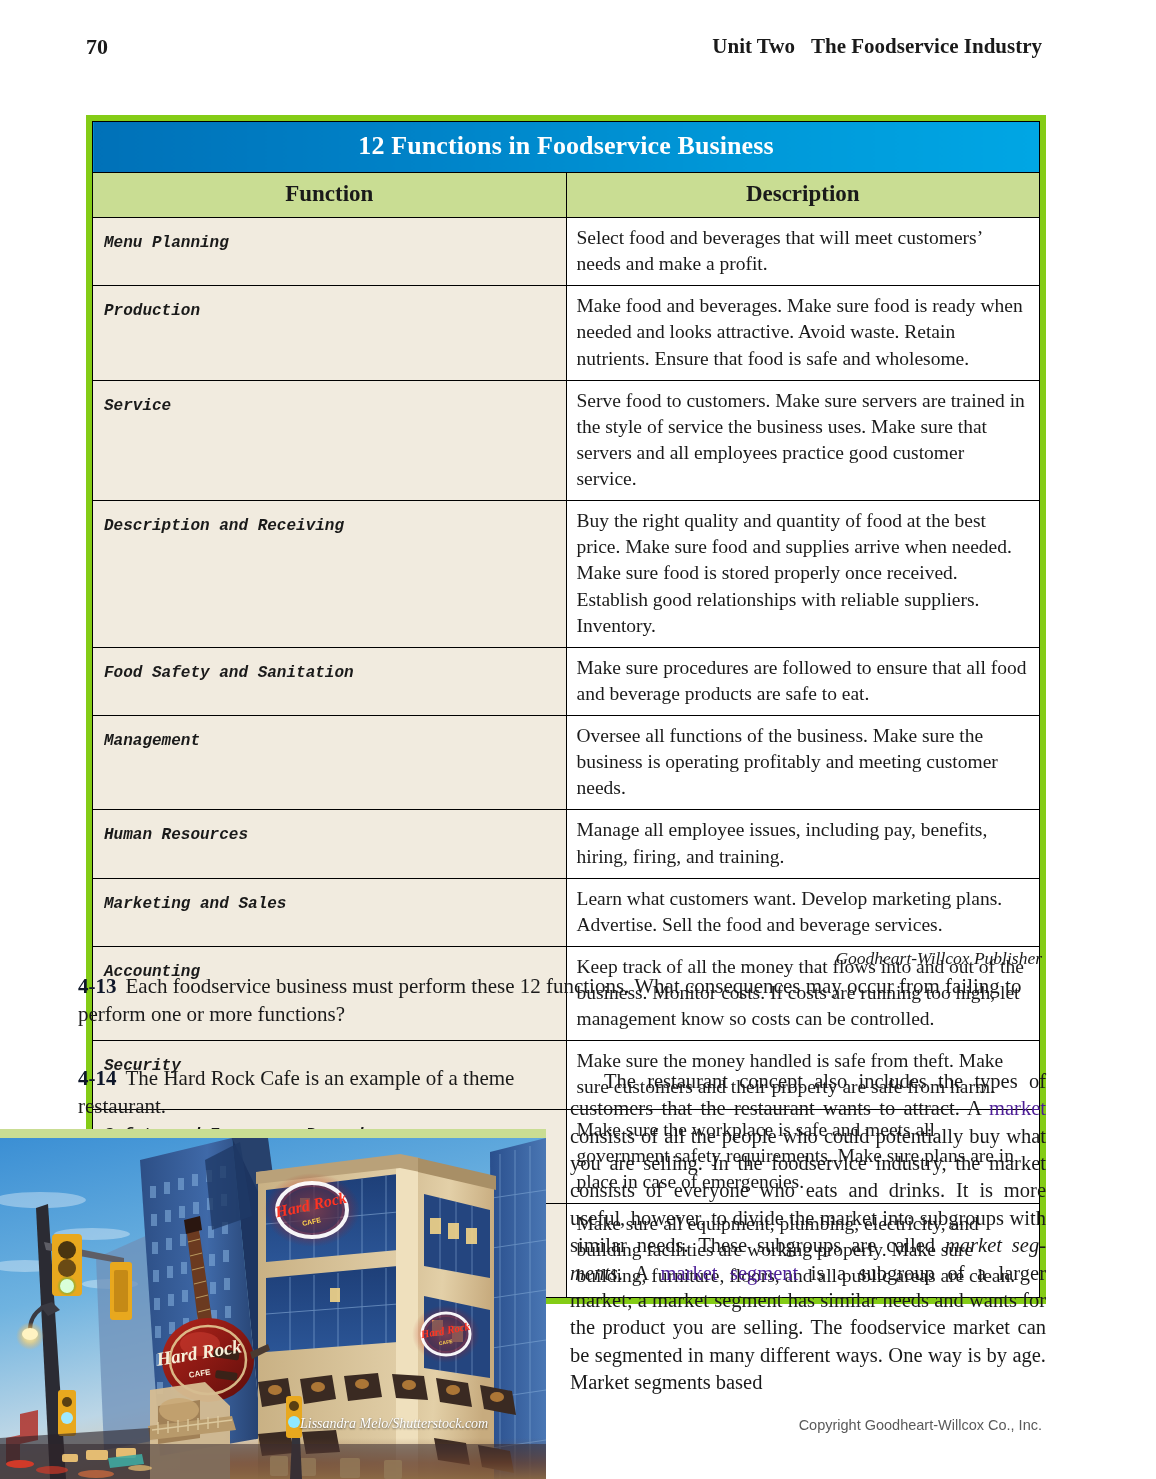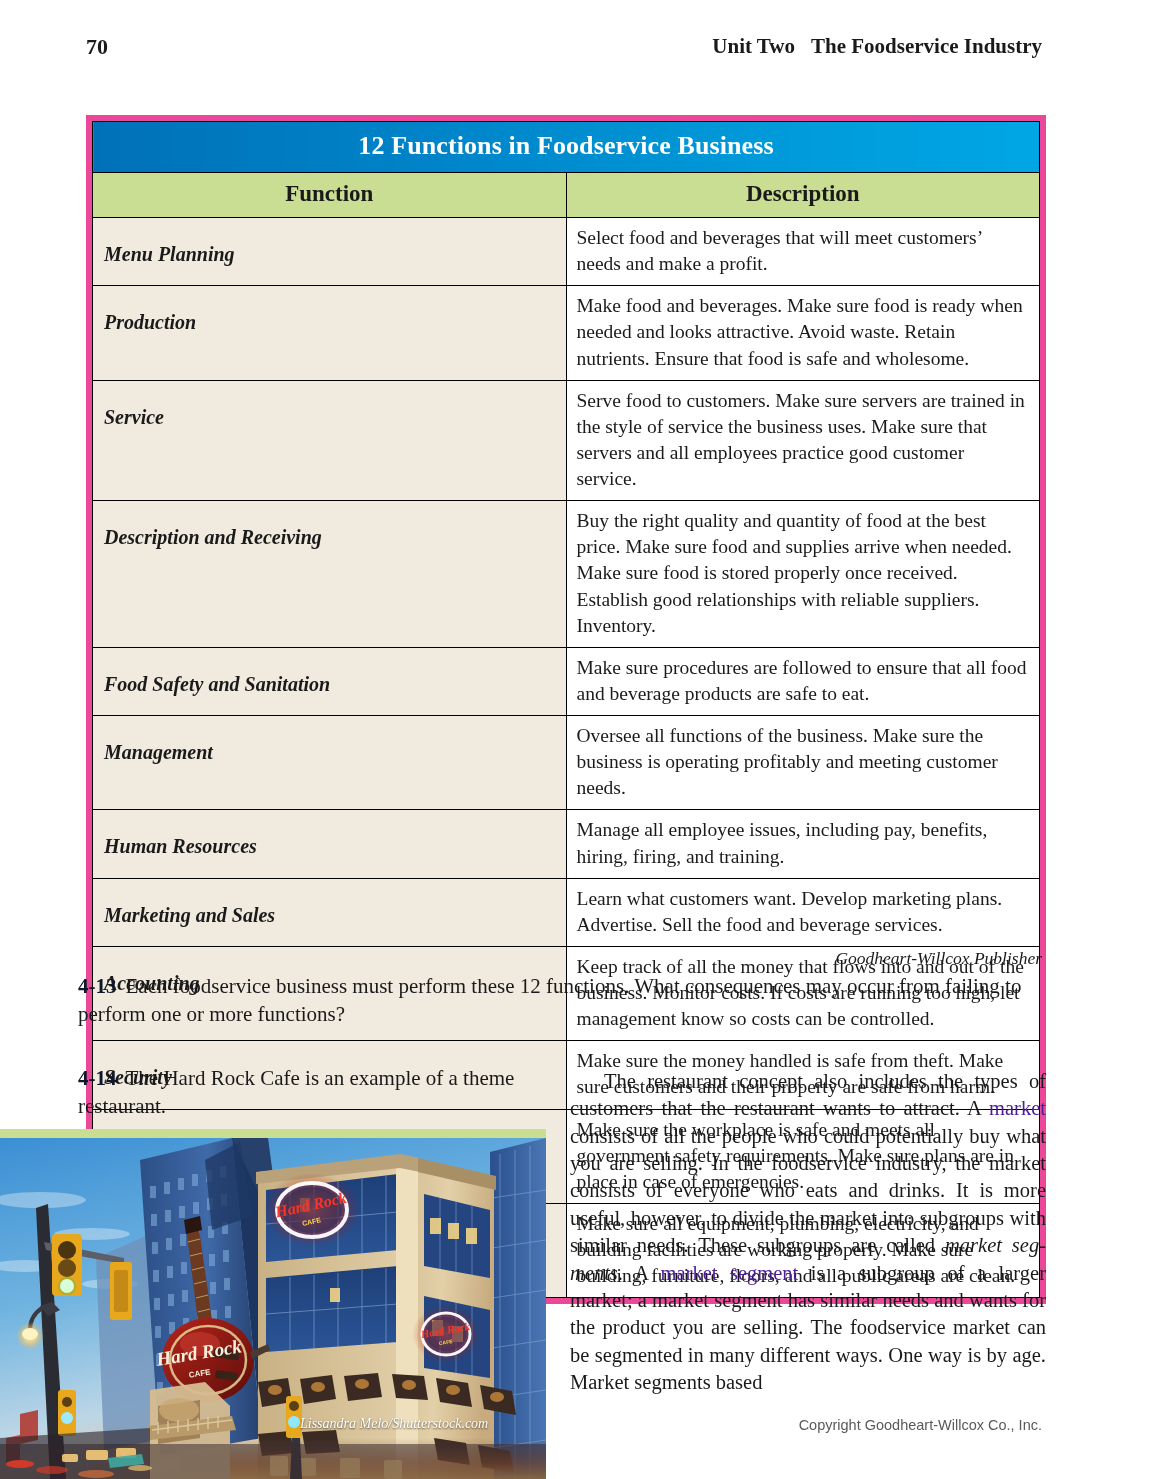--- a/index.html
+++ b/index.html
@@ -23,21 +23,21 @@
   .runhead .unit {
     position:absolute; right:114px; top:0;
     font-size:21px; font-weight:bold; font-family:"Liberation Serif", serif;
     white-space:nowrap;
   }
   .runhead .unit .sep { display:inline-block; width:16px; }
 
   
   .tbl-wrap {
     position:absolute; left:86px; top:115px; width:960px;
-    background:#ec4899;
+    background:#84cc16;
     padding:6px;
     box-sizing:border-box;
   }
   table.fn {
     width:100%;
     border-collapse:collapse;
     table-layout:fixed;
     background:#ffffff;
   }
   table.fn td, table.fn th { border:1px solid #000; vertical-align:top; }
@@ -57,23 +57,24 @@
     text-align:center;
     font-size:23px;
     font-weight:bold;
     padding:8px 6px 10px 6px;
     font-family:Liberation Serif, serif;
   }
   .fn-cell {
     background:#f1ebdf;
     font-style:italic;
     font-weight:bold;
-    font-size:20px;
-    padding:24px 8px 8px 11px;
+    font-size:16px;
+    padding:16px 8px 8px 11px;
     line-height:1.22;
+    font-family:Liberation Mono, monospace;
   }
   .desc-cell {
     background:#ffffff;
     font-size:19.5px;
     padding:7px 10px 8px 10px;
     line-height:1.34;
   }
 
   
   .tbl-source {

